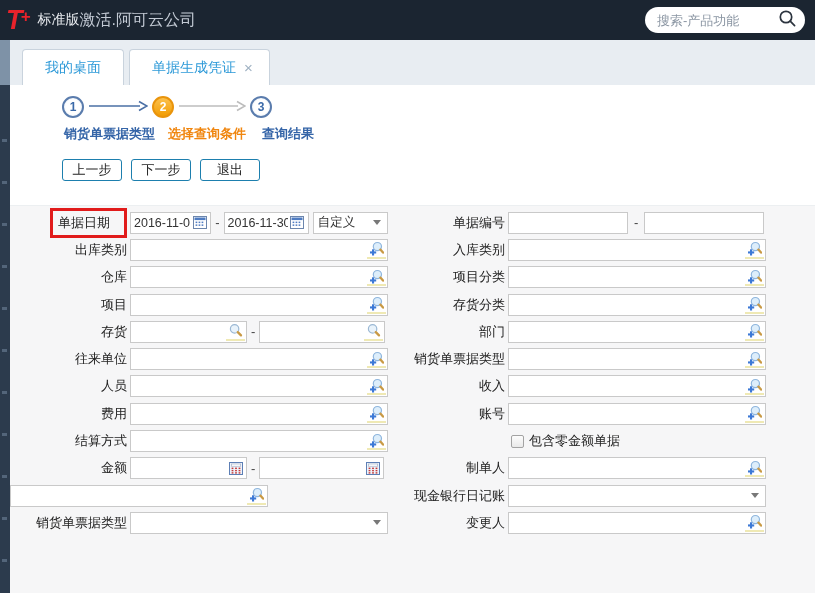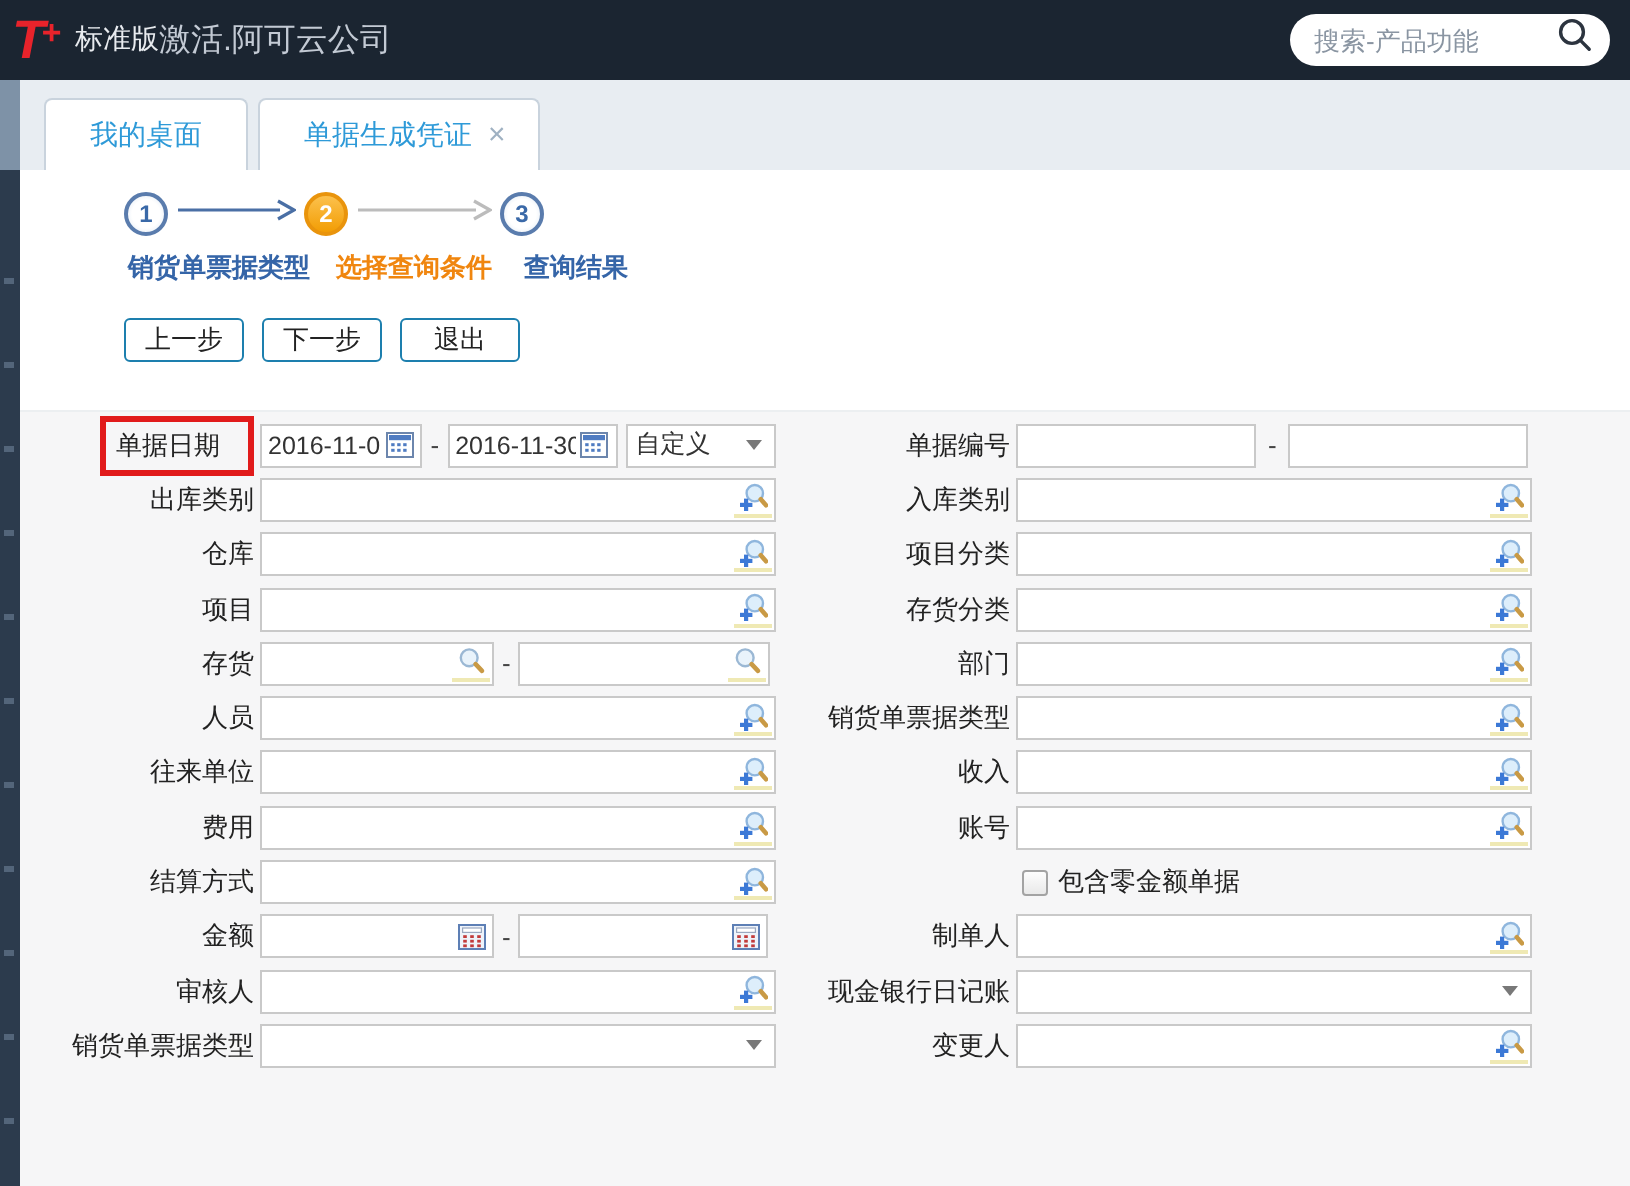--- a/index.html
+++ b/index.html
@@ -248,34 +248,34 @@
               <span class="dash">-</span>
               <div class="tinput w126 has-icon"><input type="text" style=""><span class="ficon">
                   <svg width="15" height="15" viewBox="0 0 15 15">
                     <circle cx="6.6" cy="5.9" r="4.2" fill="#e9f3fb" stroke="#9bb8d4" stroke-width="1.2"></circle>
                     <line x1="9.8" y1="9.1" x2="13" y2="12.4" stroke="#c99a45" stroke-width="2.3" stroke-linecap="round"></line>
                   </svg>
                 </span></div>
             </div>
           </div>
           <div class="frow">
+            <div class="flabel"><span>往来单位</span></div>
+            <div class="fctrl">
+              <div class="tinput w-full has-icon"><input type="text" style=""><span class="ficon">
+                  <svg width="15" height="15" viewBox="0 0 15 15">
+                    <circle cx="8.4" cy="5.6" r="4.1" fill="#ddeefb" stroke="#8fb6dd" stroke-width="1.2"></circle>
+                    <line x1="11.4" y1="8.6" x2="14" y2="11.6" stroke="#c99a45" stroke-width="2.3" stroke-linecap="round"></line>
+                    <rect x="3" y="8.3" width="2.1" height="6.2" fill="#3c79d6"></rect>
+                    <rect x="1" y="10.4" width="6.2" height="2.1" fill="#3c79d6"></rect>
+                  </svg>
+                </span></div>
+            </div>
+          </div>
+          <div class="frow">
             <div class="flabel"><span>人员</span></div>
-            <div class="fctrl">
-              <div class="tinput w-full has-icon"><input type="text" style=""><span class="ficon">
-                  <svg width="15" height="15" viewBox="0 0 15 15">
-                    <circle cx="8.4" cy="5.6" r="4.1" fill="#ddeefb" stroke="#8fb6dd" stroke-width="1.2"></circle>
-                    <line x1="11.4" y1="8.6" x2="14" y2="11.6" stroke="#c99a45" stroke-width="2.3" stroke-linecap="round"></line>
-                    <rect x="3" y="8.3" width="2.1" height="6.2" fill="#3c79d6"></rect>
-                    <rect x="1" y="10.4" width="6.2" height="2.1" fill="#3c79d6"></rect>
-                  </svg>
-                </span></div>
-            </div>
-          </div>
-          <div class="frow">
-            <div class="flabel"><span>往来单位</span></div>
             <div class="fctrl">
               <div class="tinput w-full has-icon"><input type="text" style=""><span class="ficon">
                   <svg width="15" height="15" viewBox="0 0 15 15">
                     <circle cx="8.4" cy="5.6" r="4.1" fill="#ddeefb" stroke="#8fb6dd" stroke-width="1.2"></circle>
                     <line x1="11.4" y1="8.6" x2="14" y2="11.6" stroke="#c99a45" stroke-width="2.3" stroke-linecap="round"></line>
                     <rect x="3" y="8.3" width="2.1" height="6.2" fill="#3c79d6"></rect>
                     <rect x="1" y="10.4" width="6.2" height="2.1" fill="#3c79d6"></rect>
                   </svg>
                 </span></div>
             </div>
@@ -340,21 +340,20 @@
                       <rect x="9.6" y="7.9" width="1.8" height="1.4"></rect>
                       <rect x="2.6" y="10.2" width="1.8" height="1.4"></rect>
                       <rect x="6.1" y="10.2" width="1.8" height="1.4"></rect>
                       <rect x="9.6" y="10.2" width="1.8" height="1.4"></rect>
                     </g>
                   </svg>
                 </span></div>
             </div>
           </div>
           <div class="frow">
-            <div class="flabel"><span>审核人</span></div>
             <div class="fctrl">
               <div class="tinput w-full has-icon"><input type="text" style=""><span class="ficon">
                   <svg width="15" height="15" viewBox="0 0 15 15">
                     <circle cx="8.4" cy="5.6" r="4.1" fill="#ddeefb" stroke="#8fb6dd" stroke-width="1.2"></circle>
                     <line x1="11.4" y1="8.6" x2="14" y2="11.6" stroke="#c99a45" stroke-width="2.3" stroke-linecap="round"></line>
                     <rect x="3" y="8.3" width="2.1" height="6.2" fill="#3c79d6"></rect>
                     <rect x="1" y="10.4" width="6.2" height="2.1" fill="#3c79d6"></rect>
                   </svg>
                 </span></div>
             </div>

